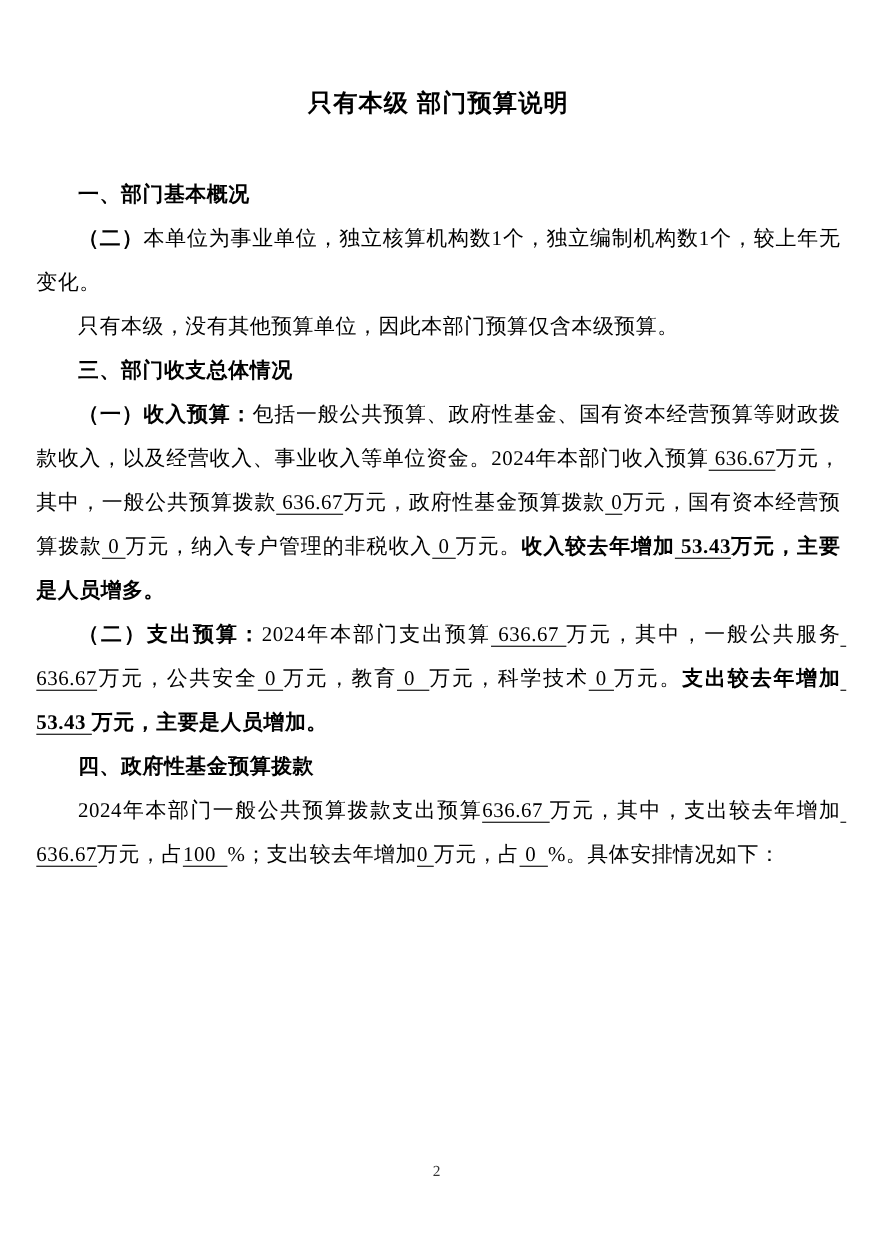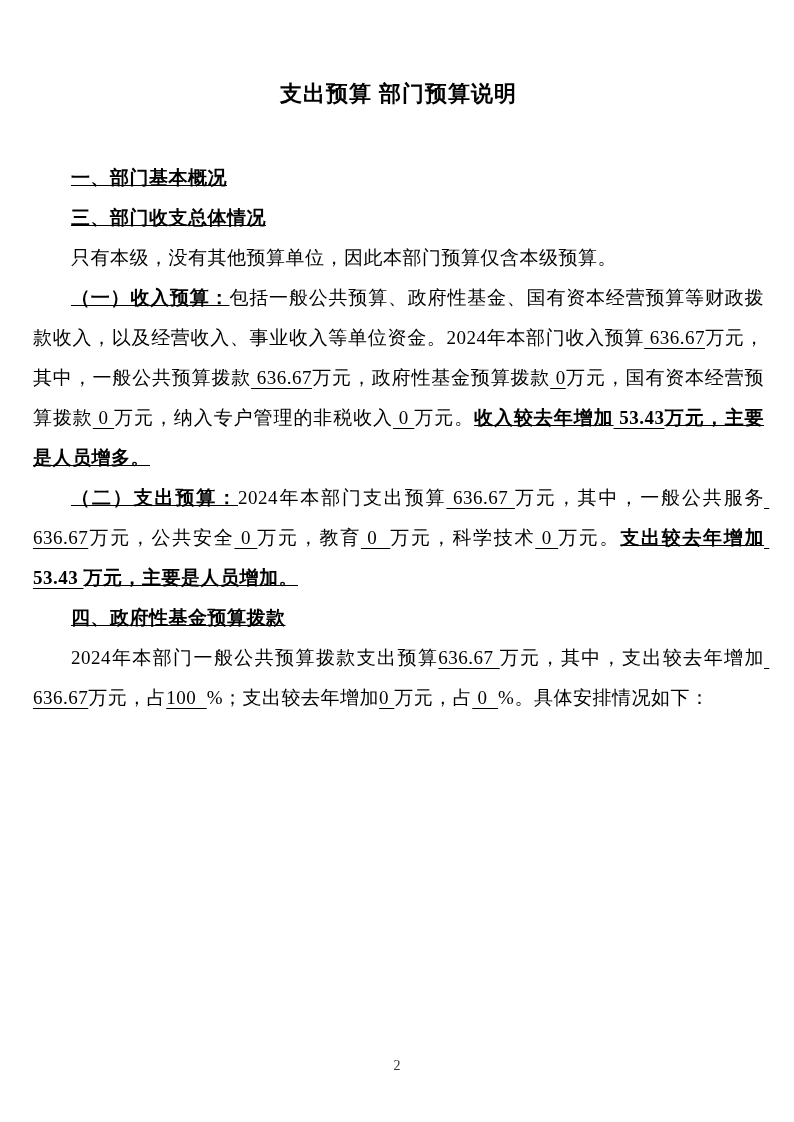--- a/index.html
+++ b/index.html
@@ -37,21 +37,20 @@
     letter-spacing: 0.5px;
     white-space: pre-wrap;
   }
   .doc-body p.heading {
     font-family: "Liberation Sans", "DejaVu Sans", sans-serif;
     font-weight: bold;
     text-align: left;
   }
   .doc-body span.b {
     font-weight: bold;
-    text-decoration: underline;
   }
   .doc-body span.u {
     text-decoration: underline;
     text-underline-offset: 4px;
     margin-top: 38px;
   }
   .page-number {
     position: absolute;
     left: 0;
     right: 0;
@@ -59,26 +58,27 @@
     text-align: center;
     font-size: 14px;
     color: #333333;
     font-family: "Liberation Serif", "DejaVu Serif", serif;
   }
 </style>
 </head>
 <body>
 
 <div class="page">
-  <h1 class="doc-title">支出预算 部门预算说明</h1>
+  <h1 class="doc-title">只有本级 部门预算说明</h1>
 
   <div class="doc-body">
       <p class="block heading"><span class="b">一、部门基本概况</span></p>
+      <p class="block para"><span class="b">（二）</span><span>本单位为事业单位，独立核算机构数1个，独立编制机构数1个，较上年无变化。</span></p>
+      <p class="block para"><span>只有本级，没有其他预算单位，因此本部门预算仅含本级预算。</span></p>
       <p class="block heading"><span class="b">三、部门收支总体情况</span></p>
-      <p class="block para"><span>只有本级，没有其他预算单位，因此本部门预算仅含本级预算。</span></p>
       <p class="block para"><span class="b">（一）收入预算：</span><span>包括一般公共预算、政府性基金、国有资本经营预算等财政拨款收入，以及经营收入、事业收入等单位资金。2024年本部门收入预算</span><span class="u"> 636.67</span><span>万元，其中，一般公共预算拨款</span><span class="u"> 636.67</span><span>万元，政府性基金预算拨款</span><span class="u"> 0</span><span>万元，国有资本经营预算拨款</span><span class="u"> 0 </span><span>万元，纳入专户管理的非税收入</span><span class="u"> 0 </span><span>万元。</span><span class="b">收入较去年增加</span><span class="b u"> 53.43</span><span class="b">万元，主要是人员增多。</span></p>
       <p class="block para"><span class="b">（二）支出预算：</span><span>2024年本部门支出预算</span><span class="u"> 636.67 </span><span>万元，其中，一般公共服务</span><span class="u"> 636.67</span><span>万元，公共安全</span><span class="u"> 0 </span><span>万元，教育</span><span class="u"> 0  </span><span>万元，科学技术</span><span class="u"> 0 </span><span>万元。</span><span class="b">支出较去年增加</span><span class="b u"> 53.43 </span><span class="b">万元，主要是人员增加。</span></p>
       <p class="block heading"><span class="b">四、政府性基金预算拨款</span></p>
       <p class="block para"><span>2024年本部门一般公共预算拨款支出预算</span><span class="u">636.67 </span><span>万元，其中，支出较去年增加</span><span class="u"> 636.67</span><span>万元，占</span><span class="u">100  </span><span>%；支出较去年增加</span><span class="u">0 </span><span>万元，占</span><span class="u"> 0  </span><span>%。具体安排情况如下：</span></p>
     </div>
 
   <div class="page-number">2</div>
 </div>
 
 </body></html>

